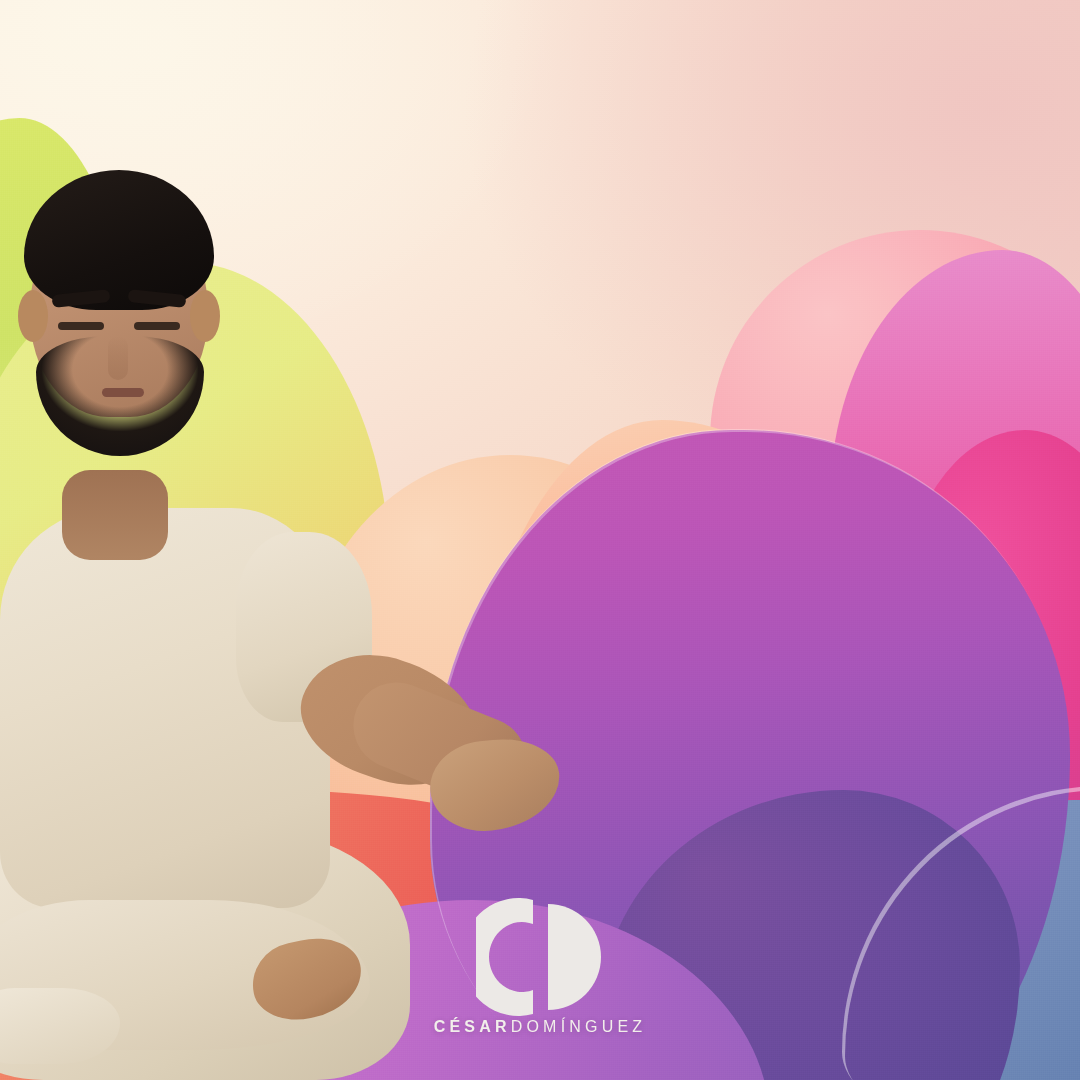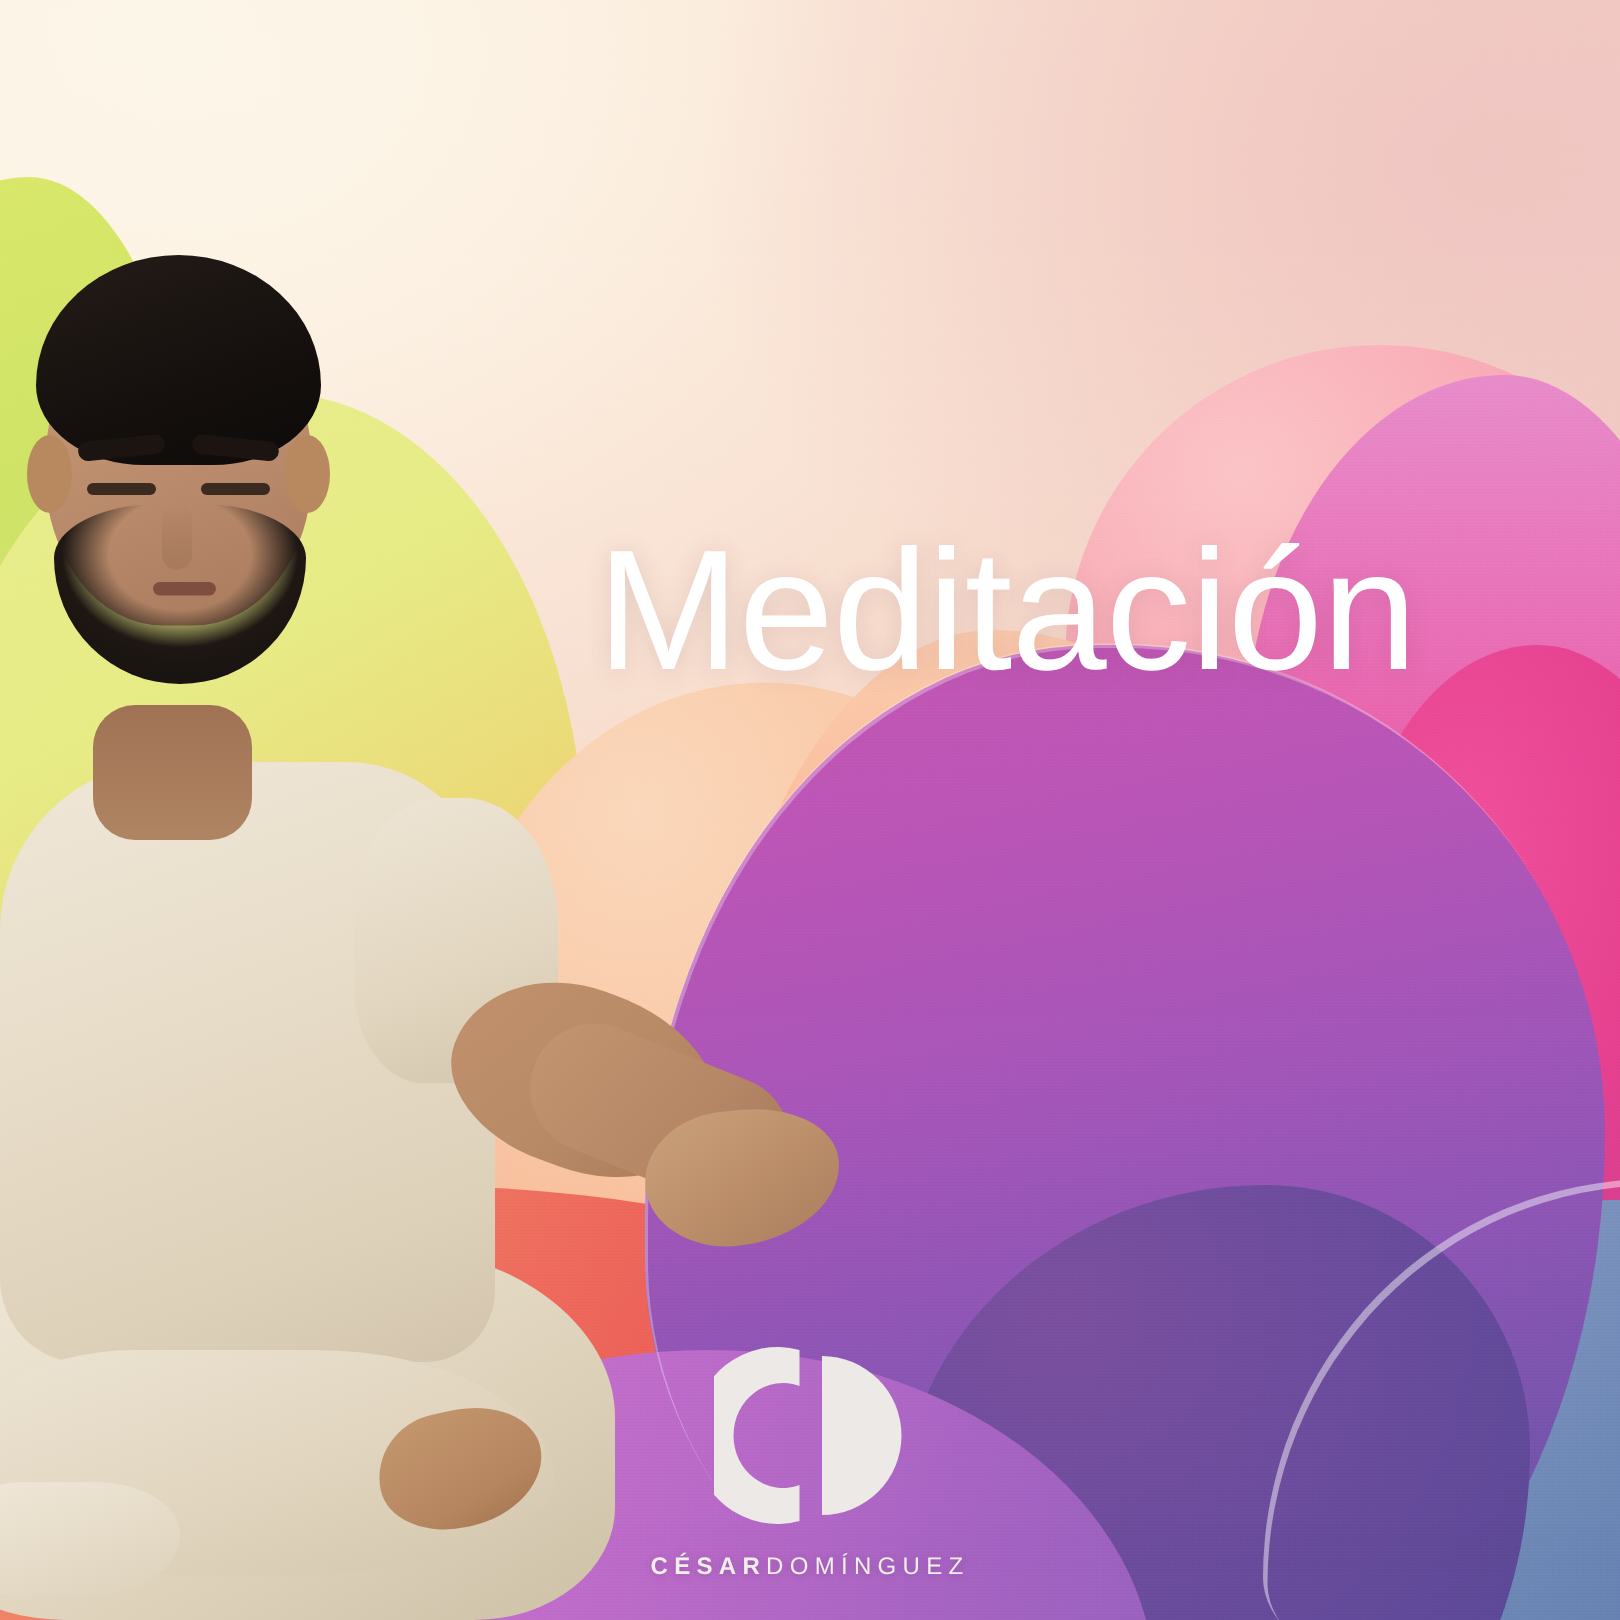--- a/index.html
+++ b/index.html
@@ -287,21 +287,20 @@
     display: flex;
     flex-direction: column;
     align-items: center;
   }
   .logo-mark {
     position: relative;
     width: 128px;
     height: 122px;
   }
   .logo-word {
-    margin-top: 18px;
     font-family: "Liberation Sans", sans-serif;
     font-size: 16px;
     letter-spacing: 4.2px;
     color: #f2eeeb;
     font-weight: 400;
     text-shadow: 0 1px 5px rgba(70,40,80,0.25);
     white-space: nowrap;
   }
   .logo-word b { font-weight: 700; letter-spacing: 4.2px; }
 </style>
@@ -352,21 +351,20 @@
     <div class="p hair"></div>
     <div class="p brow-l"></div>
     <div class="p brow-r"></div>
     <div class="p eye-l"></div>
     <div class="p eye-r"></div>
     <div class="p nose"></div>
     <div class="p mouth"></div>
   </div>
 
   <div class="headline">
-    <h1 class="title">Meditación</h1>
   </div>
 
   <div class="logo-block">
     <div class="logo-mark">
       <svg width="128" height="122" viewBox="0 0 128 122" aria-hidden="true">
 
         <path d="M57 4
                  A 57 59 0 1 0 57 118
                  L57 94
                  A 33 35 0 1 1 57 28

